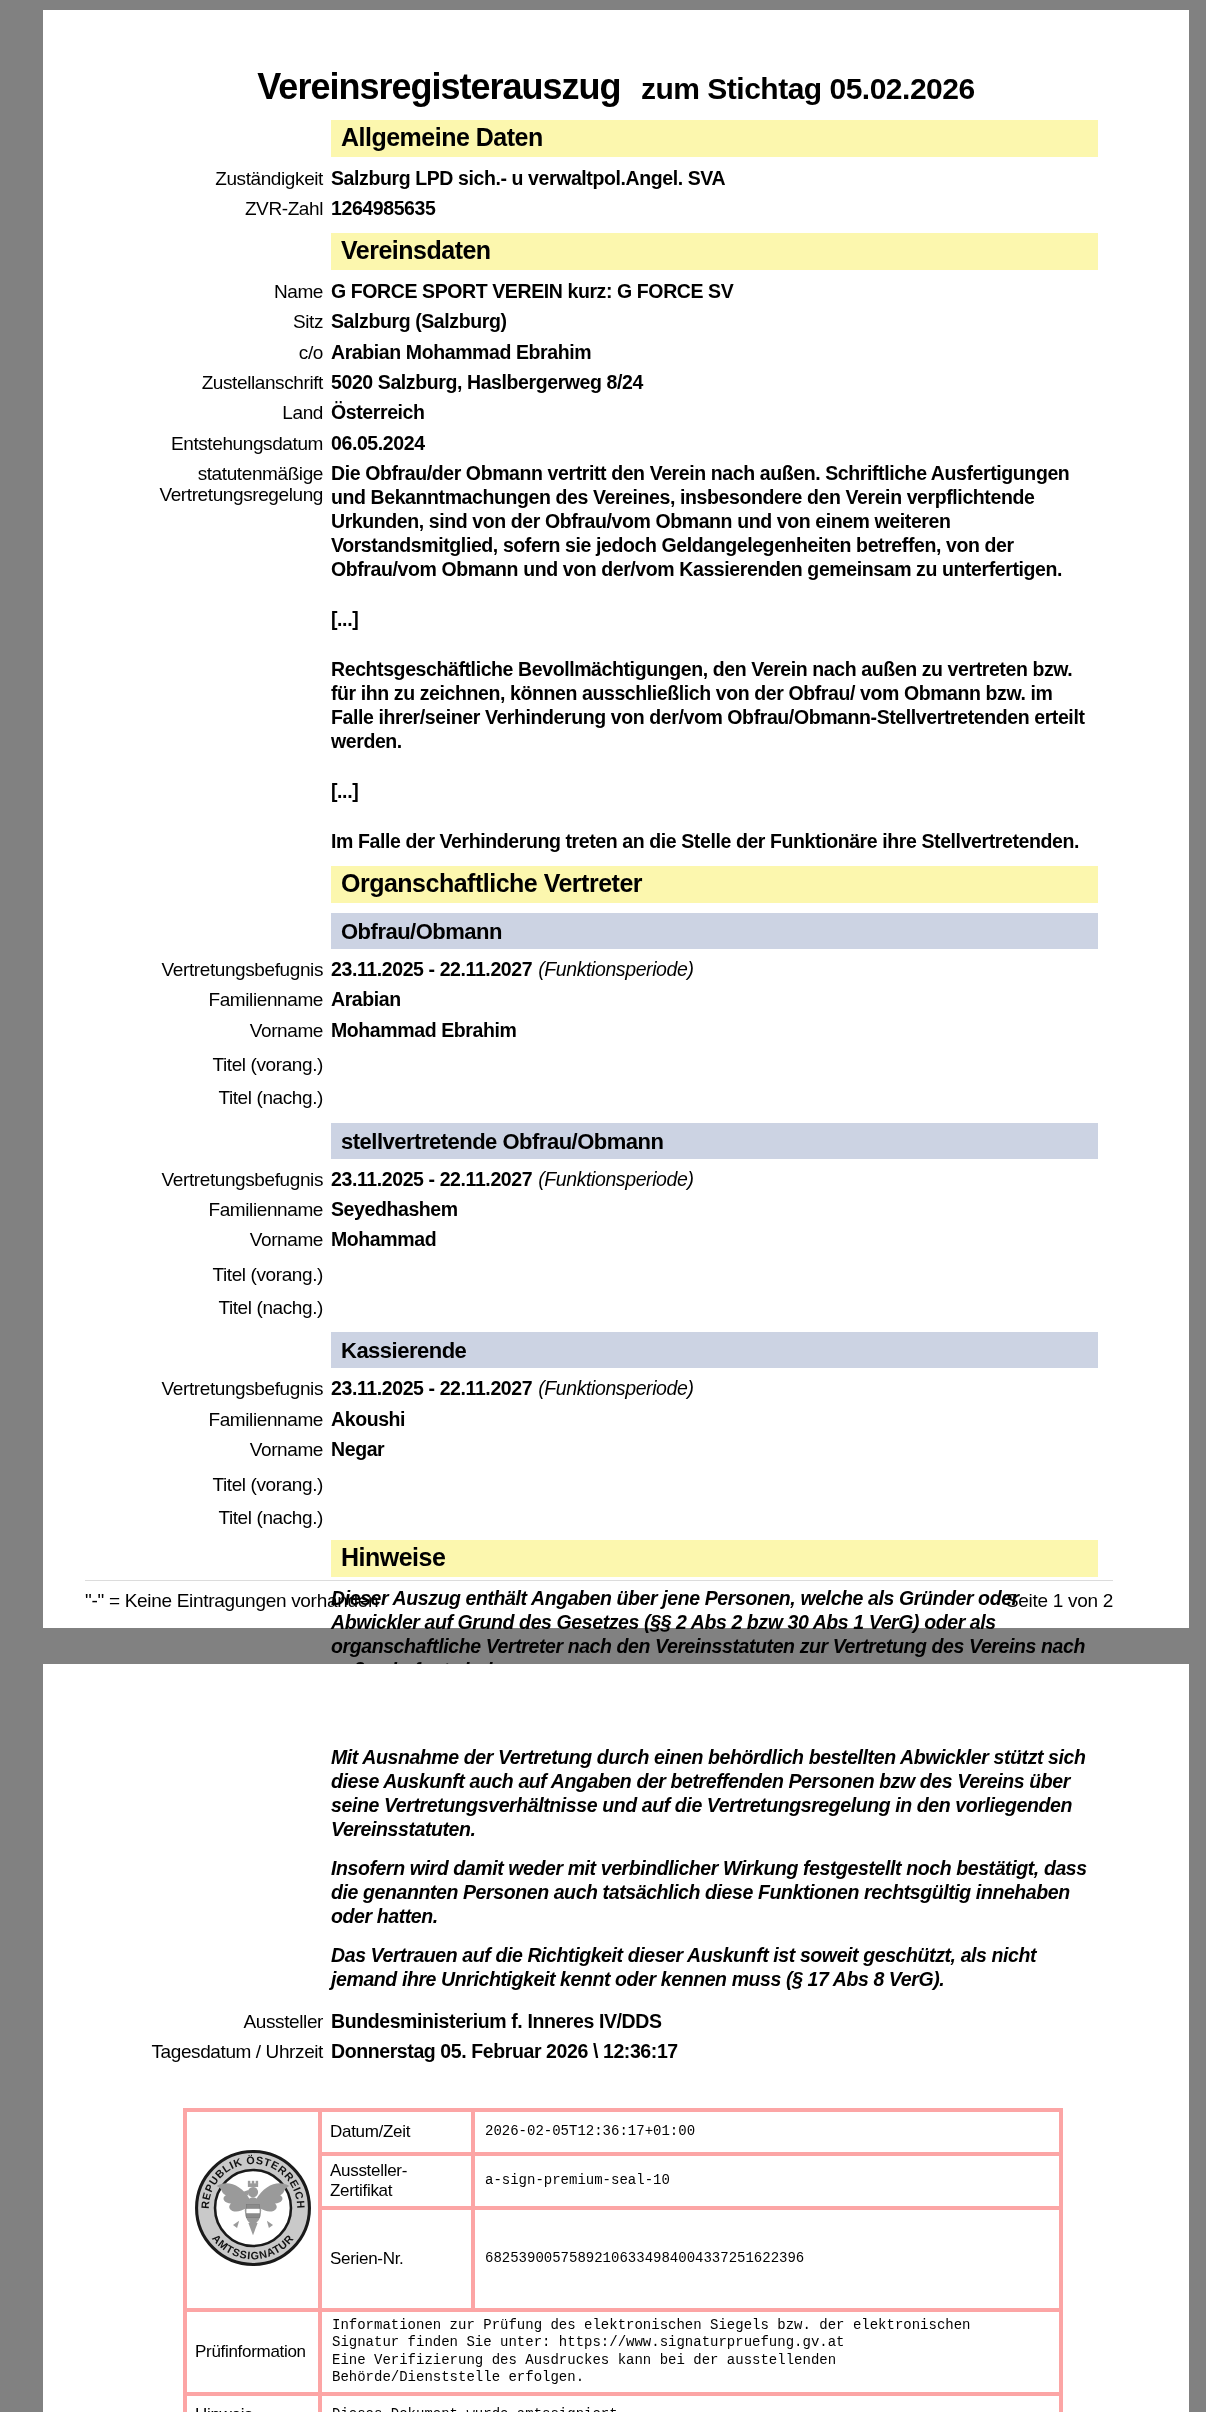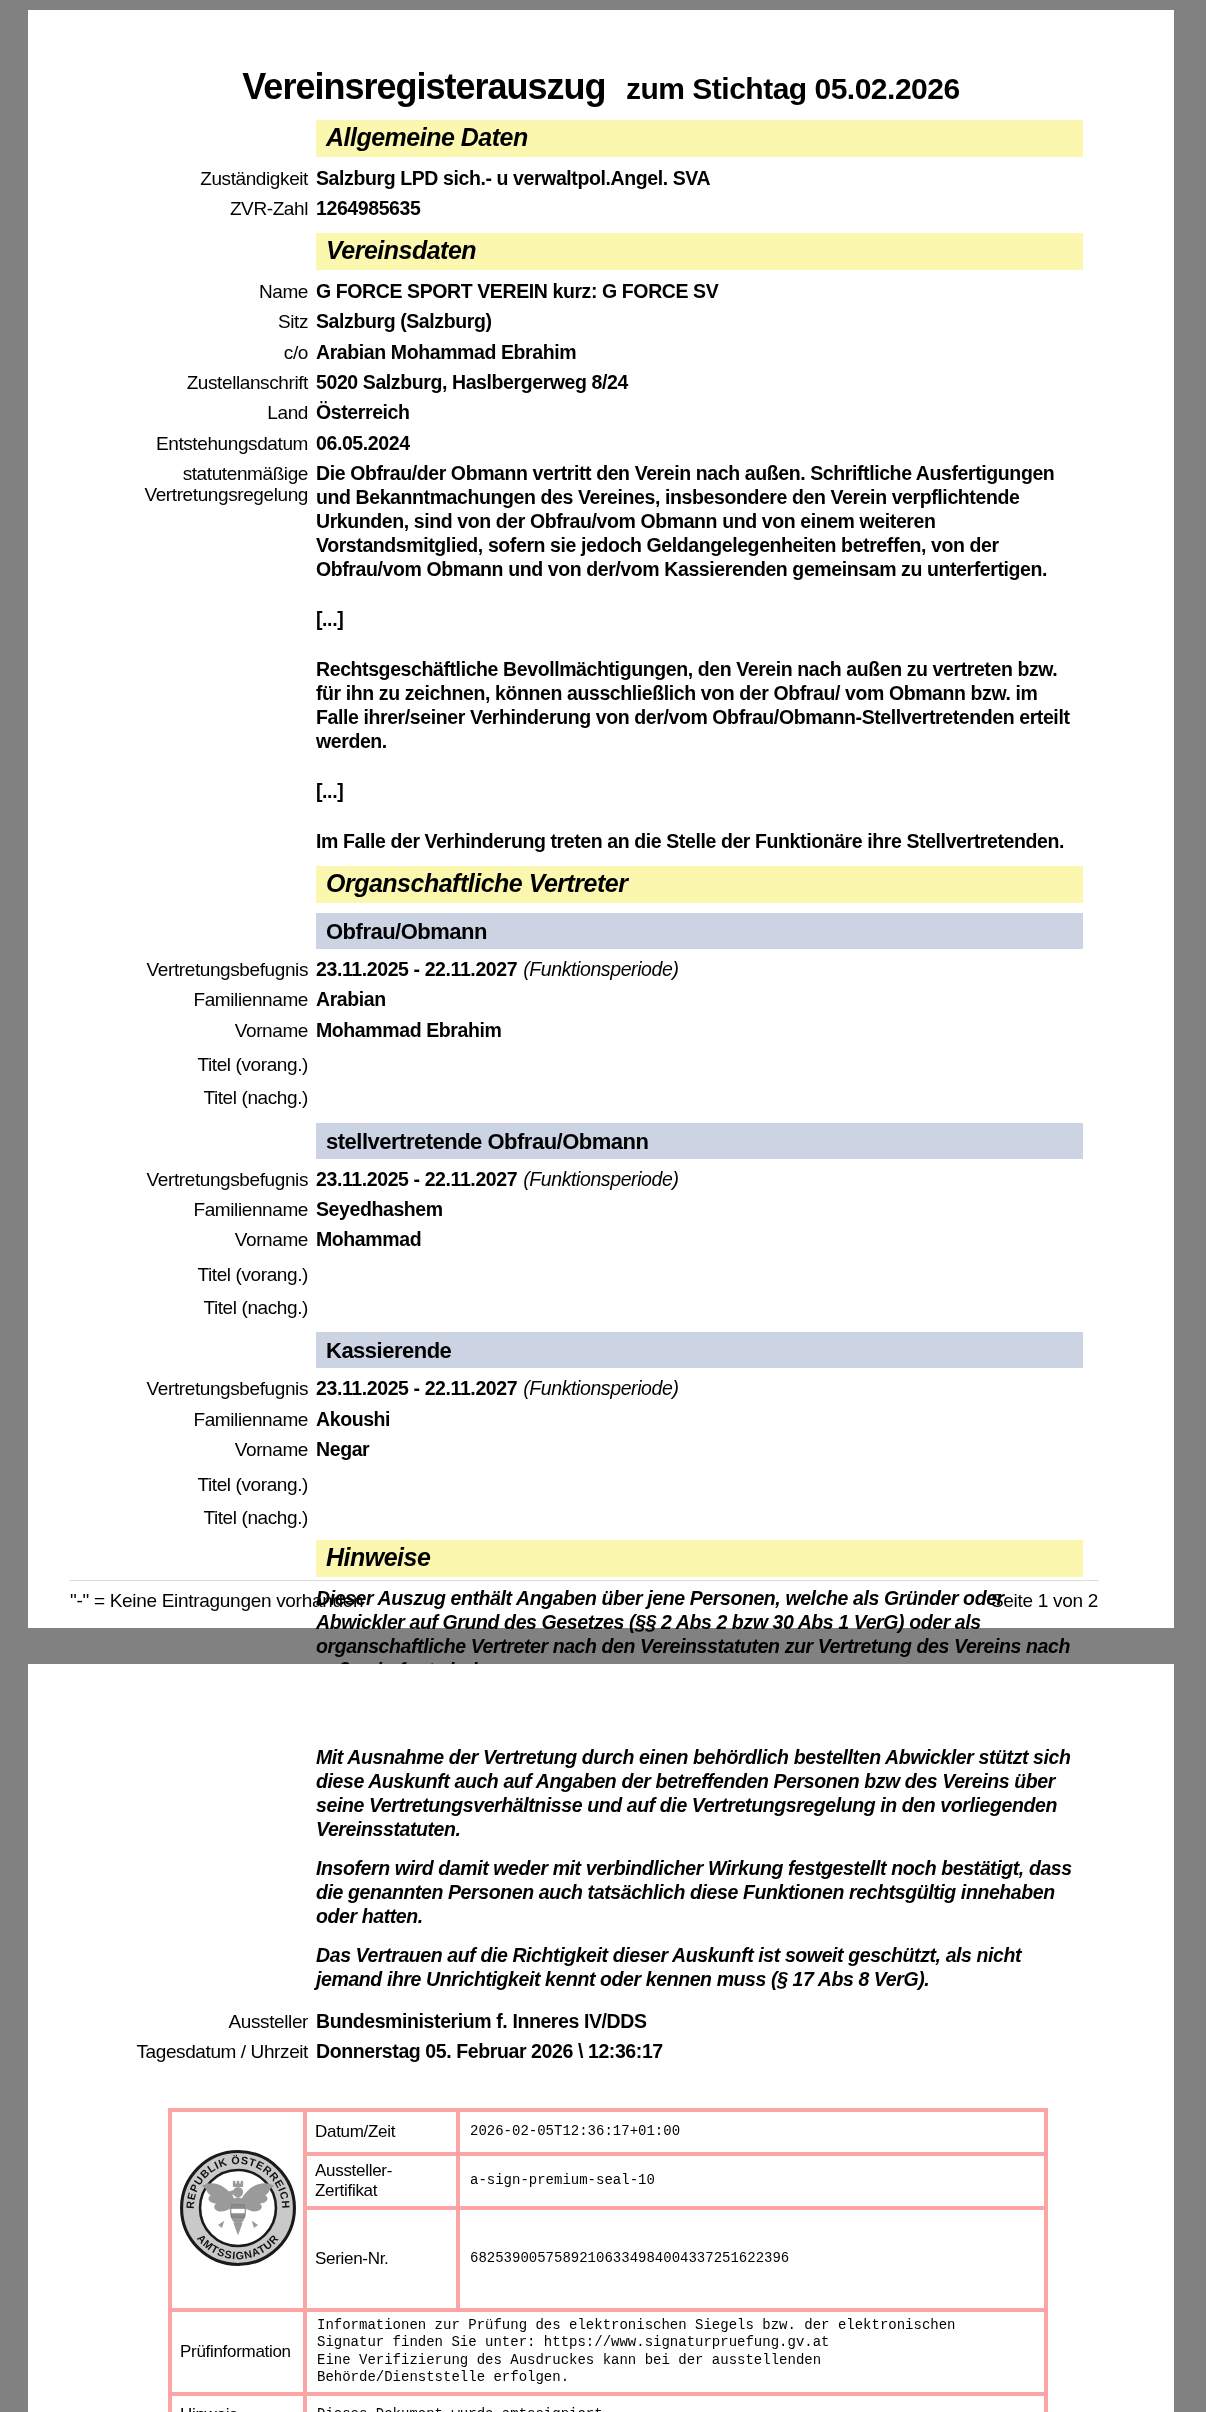--- a/index.html
+++ b/index.html
@@ -4,21 +4,21 @@
 <style>
   html,body{margin:0;padding:0;overflow:hidden;}
   body{
     width:1206px;height:2412px;
     background:#818181;
     position:relative;
     font-family:"Liberation Sans",sans-serif;
     color:#000;
   }
   .page{
-    position:absolute;left:28px;width:1146px;background:#ffffff;
+    position:absolute;left:43px;width:1146px;background:#ffffff;
   }
   #page1{top:10px;height:1618px;}
   #page2{top:1664px;height:768px;}
 
   
   .title-wrap{padding-top:56px;text-align:center;white-space:nowrap;}
   .title-main{font-size:36px;font-weight:bold;letter-spacing:-1px;}
   .title-sub{font-size:30px;font-weight:bold;letter-spacing:-0.5px;margin-left:16px;}
 
   
@@ -33,21 +33,21 @@
   .val{
     font-weight:bold;font-size:19.5px;letter-spacing:-0.4px;line-height:1.2;
     min-height:22px;
   }
   .note{font-weight:normal;font-style:italic;margin-left:6px;}
 
   
   .sec{
     margin:12px 0 10px 288px;width:767px;box-sizing:border-box;
     background:#fcf7ae;font-weight:bold;font-size:25px;
-    padding:3px 10px 5px 10px;letter-spacing:-0.5px;font-style:italic;
+    padding:3px 10px 5px 10px;letter-spacing:-0.5px;
   }
   .sub{
     margin:14px 0 9px 288px;width:767px;box-sizing:border-box;
     background:#ccd3e3;font-weight:bold;font-size:22px;
     padding:6px 10px 4px 10px;letter-spacing:-0.5px;
   }
 
   .para{
     font-weight:bold;font-size:19.5px;letter-spacing:-0.4px;line-height:1.23;
     margin:0 0 22px 0;

